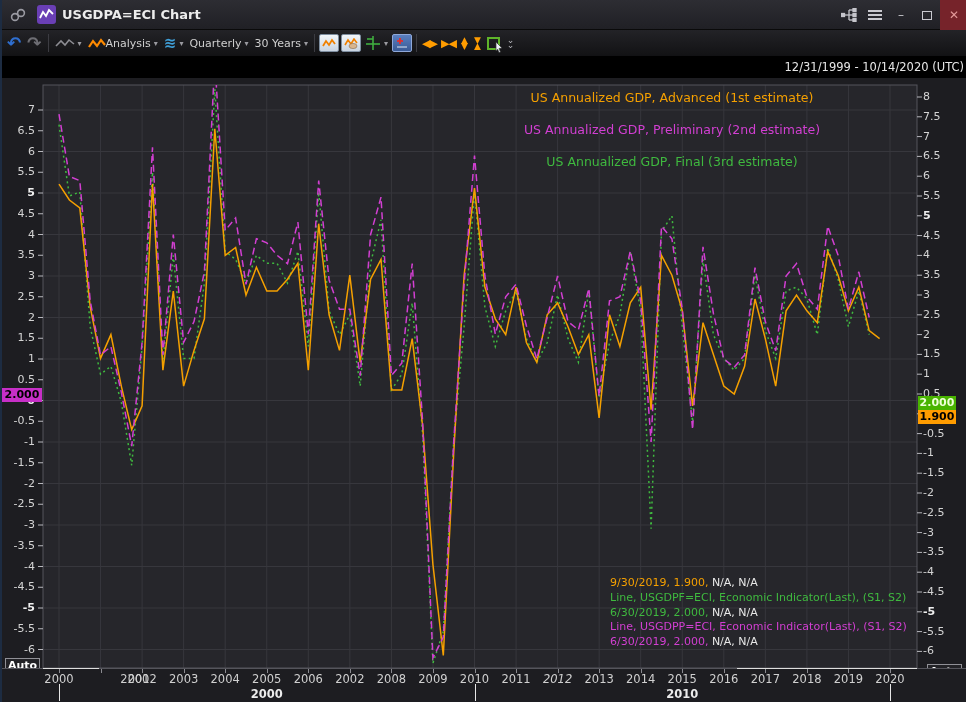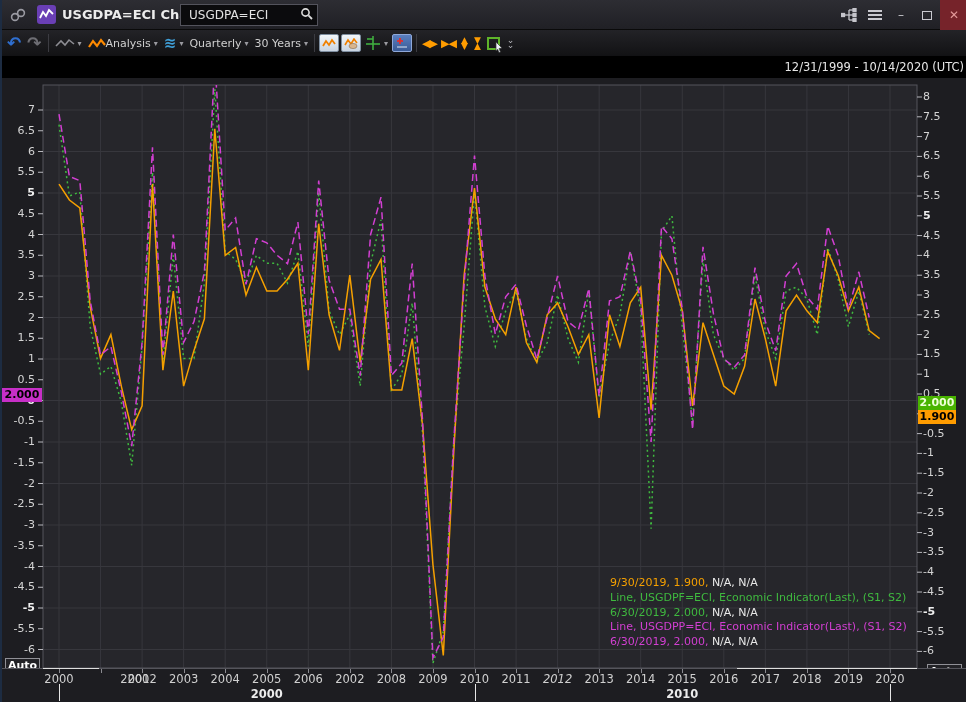--- a/index.html
+++ b/index.html
@@ -82,29 +82,20 @@
             <circle cx="13" cy="8" r="3.4"></circle>
           </g>
         </svg>
     </div>
     <div class="app-icon">
       <svg width="15" height="13" viewBox="0 0 15 13">
           <polyline points="1,10 4,4 7,8 10,2 14,6" fill="none" stroke="#ffffff" stroke-width="1.8"></polyline>
         </svg>
     </div>
     <div class="win-title">USGDPA=ECI Chart</div>
-    <div class="searchbox">
-      <input value="USGDPA=ECI" style="">
-      <span class="search-glyph">
-        <svg width="13" height="13" viewBox="0 0 13 13">
-            <circle cx="5.5" cy="5.5" r="3.6" fill="none" stroke="#dcdcdc" stroke-width="1.6"></circle>
-        <line x1="8.4" y1="8.4" x2="12" y2="12" stroke="#dcdcdc" stroke-width="1.8"></line>
-          </svg>
-      </span>
-    </div>
     <div class="tb-right">
       <div class="tb-tool">
         <svg width="16" height="14" viewBox="0 0 16 14">
             <g stroke="#c6c6cc" stroke-width="1.3" fill="none">
           <line x1="3" y1="7" x2="8" y2="7"></line>
               <line x1="8" y1="2" x2="8" y2="12"></line>
           <line x1="8" y1="2" x2="12" y2="2"></line>
               <line x1="8" y1="7" x2="12" y2="7"></line>
               <line x1="8" y1="12" x2="12" y2="12"></line>
           <rect x="12" y="0.5" width="3" height="3" fill="#c6c6cc"></rect>
@@ -328,20 +319,25 @@
         <line x1="915" y1="474.40000000000003" x2="920" y2="474.40000000000003" stroke="#b8b8be"></line>
         <line x1="915" y1="494.20000000000005" x2="920" y2="494.20000000000005" stroke="#b8b8be"></line>
         <line x1="915" y1="514" x2="920" y2="514" stroke="#b8b8be"></line>
         <line x1="915" y1="533.8000000000001" x2="920" y2="533.8000000000001" stroke="#b8b8be"></line>
         <line x1="915" y1="553.6" x2="920" y2="553.6" stroke="#b8b8be"></line>
         <line x1="915" y1="573.4" x2="920" y2="573.4" stroke="#b8b8be"></line>
         <polyline points="57.0,46.7 67.4,118.0 77.8,114.0 88.2,248.7 98.5,296.2 108.9,288.3 119.3,323.9 129.7,387.3 140.1,268.5 150.5,94.2 160.9,284.3 171.3,177.4 181.6,280.4 192.0,280.4 202.4,205.1 212.8,11.1 223.2,173.4 233.6,181.4 244.0,205.1 254.4,177.4 264.8,185.3 275.1,185.3 285.5,205.1 295.9,173.4 306.3,268.5 316.7,114.0 327.1,232.8 337.5,256.6 347.8,236.8 358.2,308.1 368.6,185.3 379.0,141.8 389.4,312.0 399.8,296.2 410.2,224.9 420.6,355.6 430.9,585.3 441.3,553.6 451.7,363.5 462.1,248.7 472.5,114.0 482.9,228.9 493.3,268.5 503.7,232.8 514.0,213.0 524.4,260.6 534.8,284.3 545.2,264.5 555.6,217.0 566.0,260.6 576.4,284.3 586.8,213.0 597.1,320.0 607.5,264.5 617.9,236.8 628.3,173.4 638.7,232.8 649.1,450.6 659.5,153.6 669.9,137.8 680.3,248.7 690.6,343.7 701.0,181.4 711.4,256.6 721.8,280.4 732.2,292.2 742.6,280.4 753.0,197.2 763.3,252.6 773.7,280.4 784.1,213.0 794.5,209.1 804.9,221.0 815.3,256.6 825.7,169.5 836.1,201.2 846.4,248.7 856.8,213.0 867.2,256.6" fill="none" stroke="#3fb93f" stroke-width="1.5" clip-path="url(#plotclip)" stroke-dasharray="2,3.2"></polyline>
         <polyline points="57.0,106.1 67.4,122.0 77.8,129.9 88.2,228.9 98.5,280.4 108.9,256.6 119.3,308.1 129.7,351.6 140.1,327.9 150.5,106.1 160.9,292.2 171.3,213.0 181.6,308.1 192.0,272.4 202.4,240.8 212.8,50.7 223.2,177.4 233.6,169.5 244.0,217.0 254.4,189.3 264.8,213.0 275.1,213.0 285.5,201.2 295.9,185.3 306.3,292.2 316.7,145.7 327.1,236.8 337.5,272.4 347.8,197.2 358.2,284.3 368.6,201.2 379.0,181.4 389.4,312.0 399.8,312.0 410.2,260.6 420.6,347.7 430.9,486.3 441.3,577.4 451.7,375.4 462.1,197.2 472.5,110.1 482.9,209.1 493.3,240.8 503.7,256.6 514.0,209.1 524.4,264.5 534.8,284.3 545.2,236.8 555.6,224.9 566.0,248.7 576.4,276.4 586.8,256.6 597.1,339.8 607.5,236.8 617.9,268.5 628.3,224.9 638.7,209.1 649.1,331.8 659.5,177.4 669.9,197.2 680.3,232.8 690.6,327.9 701.0,244.7 711.4,276.4 721.8,308.1 732.2,316.0 742.6,288.3 753.0,221.0 763.3,260.6 773.7,308.1 784.1,232.8 794.5,217.0 804.9,232.8 815.3,244.7 825.7,173.4 836.1,197.2 846.4,232.8 856.8,209.1 867.2,252.6 877.6,260.6" fill="none" stroke="#f5a000" stroke-width="1.5" clip-path="url(#plotclip)"></polyline>
         <polyline points="57.0,36.1 67.4,98.4 77.8,102.6 88.2,222.9 98.5,276.9 108.9,268.6 119.3,314.2 129.7,368.1 140.1,264.4 150.5,69.4 160.9,276.9 171.3,156.5 181.6,264.4 192.0,243.6 202.4,193.8 212.8,-17.8 223.2,152.4 233.6,139.9 244.0,206.3 254.4,160.7 264.8,164.8 275.1,177.3 285.5,185.6 295.9,144.1 306.3,256.1 316.7,102.6 327.1,202.1 337.5,231.2 347.8,231.2 358.2,297.6 368.6,156.5 379.0,119.1 389.4,297.6 399.8,285.1 410.2,185.6 420.6,343.3 430.9,579.8 441.3,559.0 451.7,364.0 462.1,206.3 472.5,77.6 482.9,198.0 493.3,256.1 503.7,218.8 514.0,206.3 524.4,247.8 534.8,281.0 545.2,239.5 555.6,198.0 566.0,243.6 576.4,251.9 586.8,210.4 597.1,318.4 607.5,222.9 617.9,218.8 628.3,173.1 638.7,222.9 649.1,364.0 659.5,148.2 669.9,160.7 680.3,231.2 690.6,351.6 701.0,168.9 711.4,235.4 721.8,281.0 732.2,289.3 742.6,276.9 753.0,189.7 763.3,243.6 773.7,272.7 784.1,198.0 794.5,185.6 804.9,218.8 815.3,231.2 825.7,148.2 836.1,177.3 846.4,231.2 856.8,193.8 867.2,239.5" fill="none" stroke="#d23fd2" stroke-width="1.5" clip-path="url(#plotclip)" stroke-dasharray="7,4"></polyline>
       </svg>
+    <div class="legend" id="legend">
+        <div style="color: rgb(245, 160, 0);">US Annualized GDP, Advanced (1st estimate)</div>
+        <div style="color: rgb(210, 63, 210);">US Annualized GDP, Preliminary (2nd estimate)</div>
+        <div style="color: rgb(63, 185, 63);">US Annualized GDP, Final (3rd estimate)</div>
+      </div>
     <div class="info-panel" id="info-panel">
         <div><span style="color: rgb(245, 160, 0);">9/30/2019, 1.900,</span><span style="color: rgb(232, 232, 232);"> N/A, N/A</span></div>
         <div style="color: rgb(63, 185, 63);">Line, USGDPF=ECI, Economic Indicator(Last), (S1, S2)</div>
         <div><span style="color: rgb(63, 185, 63);">6/30/2019, 2.000,</span><span style="color: rgb(232, 232, 232);"> N/A, N/A</span></div>
         <div style="color: rgb(210, 63, 210);">Line, USGDPP=ECI, Economic Indicator(Last), (S1, S2)</div>
         <div><span style="color: rgb(210, 63, 210);">6/30/2019, 2.000,</span><span style="color: rgb(232, 232, 232);"> N/A, N/A</span></div>
       </div>
     <div id="ylabels">
         <div class="ylabel left" style="top: 25px;">7</div>
         <div class="ylabel left" style="top: 45.75px;">6.5</div>

